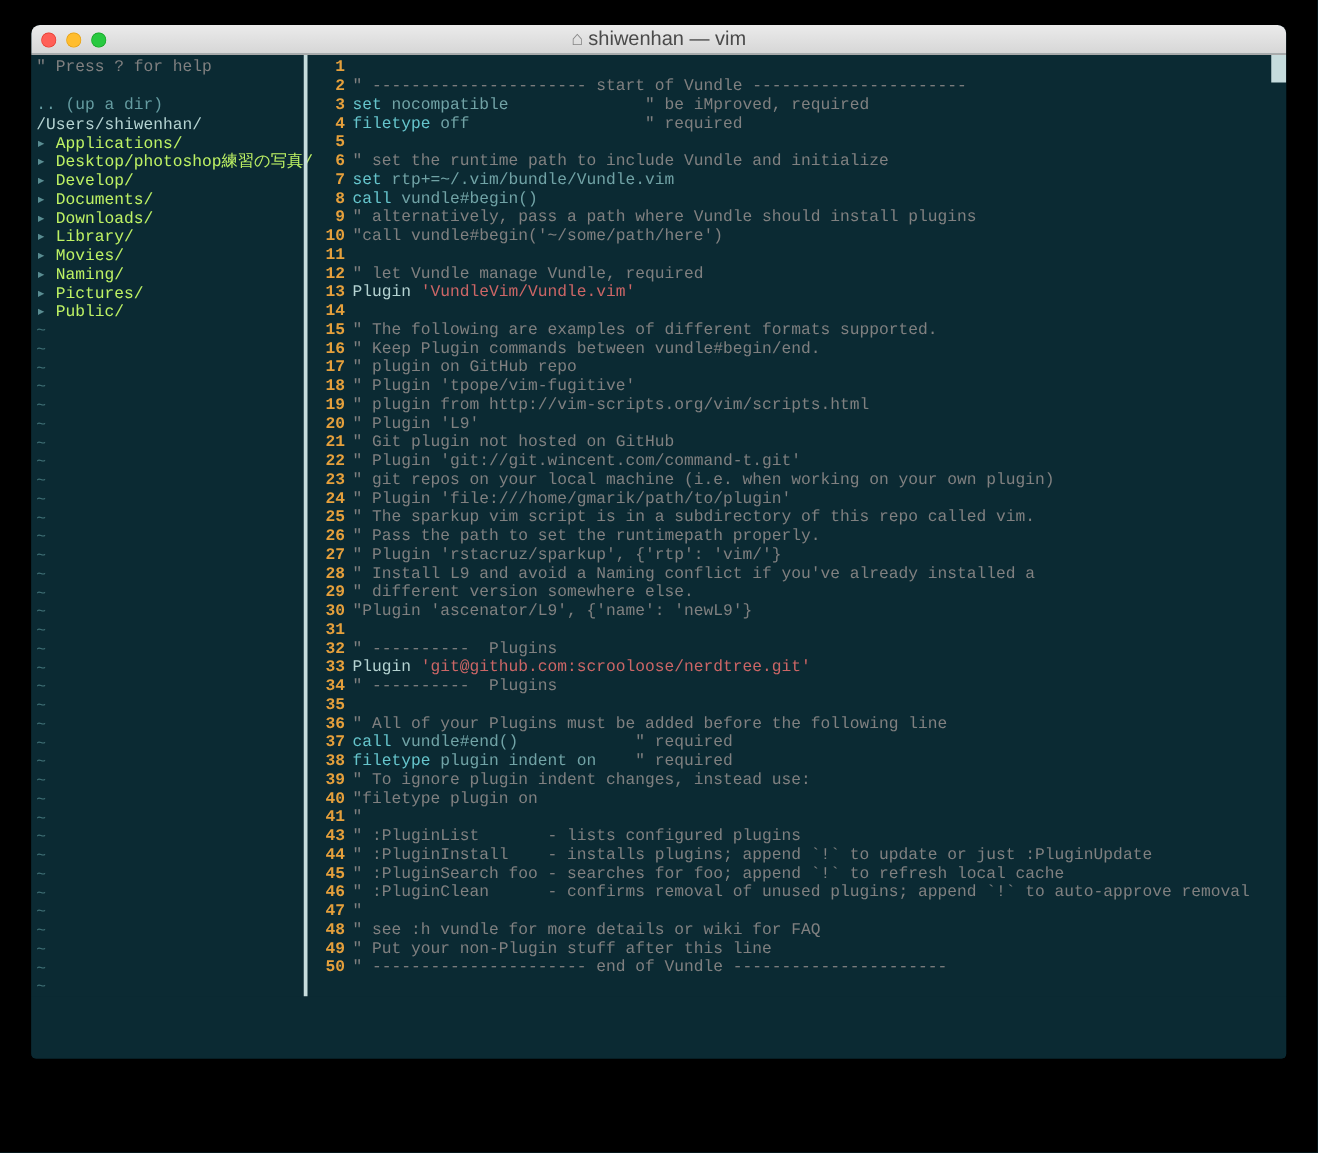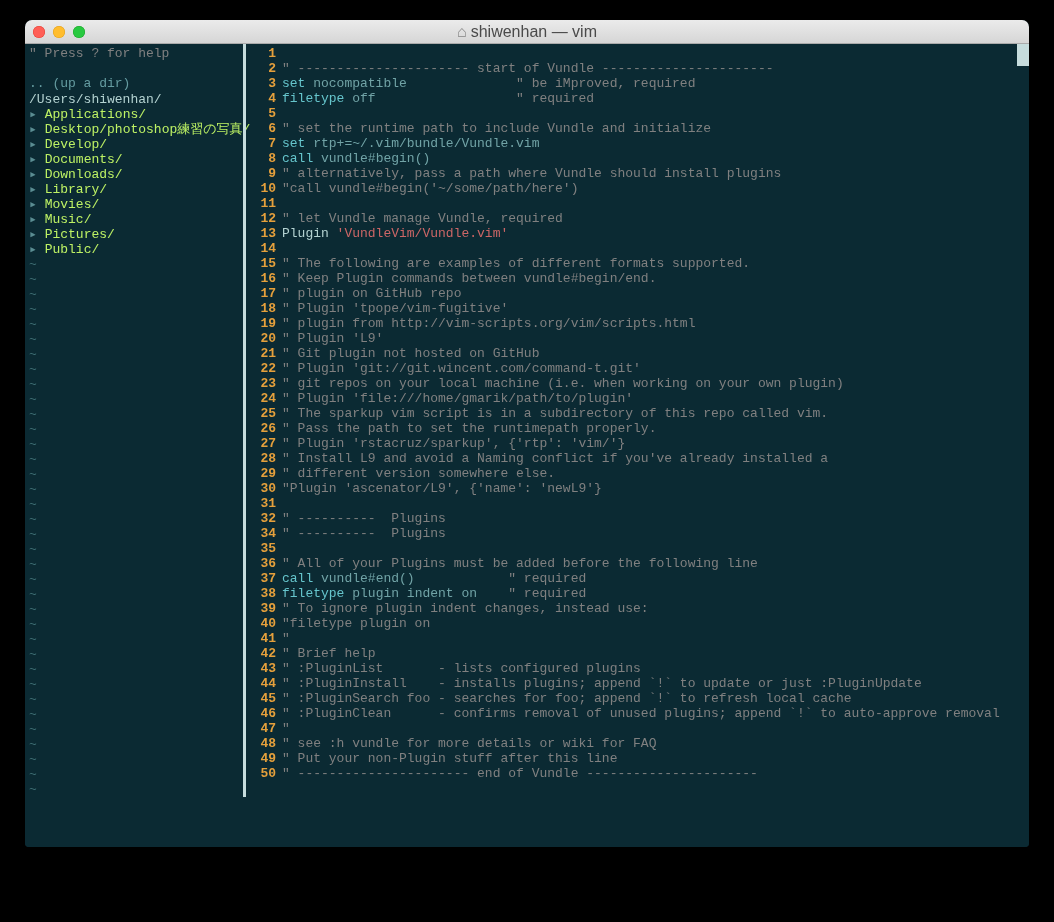--- a/index.html
+++ b/index.html
@@ -174,21 +174,21 @@
       <div>.. (up a dir)</div>
       <div class="nerdtree-path">/Users/shiwenhan/</div>
       <div class="nerdtree-items" id="nerdtree-items">
           <div class="nerdtree-item"><span class="arrow">▸ </span><span class="dir">Applications/</span></div>
           <div class="nerdtree-item"><span class="arrow">▸ </span><span class="dir">Desktop/photoshop練習の写真/</span></div>
           <div class="nerdtree-item"><span class="arrow">▸ </span><span class="dir">Develop/</span></div>
           <div class="nerdtree-item"><span class="arrow">▸ </span><span class="dir">Documents/</span></div>
           <div class="nerdtree-item"><span class="arrow">▸ </span><span class="dir">Downloads/</span></div>
           <div class="nerdtree-item"><span class="arrow">▸ </span><span class="dir">Library/</span></div>
           <div class="nerdtree-item"><span class="arrow">▸ </span><span class="dir">Movies/</span></div>
-          <div class="nerdtree-item"><span class="arrow">▸ </span><span class="dir">Music/</span></div>
+          <div class="nerdtree-item"><span class="arrow">▸ </span><span class="dir">Naming/</span></div>
           <div class="nerdtree-item"><span class="arrow">▸ </span><span class="dir">Pictures/</span></div>
           <div class="nerdtree-item"><span class="arrow">▸ </span><span class="dir">Public/</span></div>
         </div>
       <div class="tilde-col" id="tilde-col">
           <div>~</div>
           <div>~</div>
           <div>~</div>
           <div>~</div>
           <div>~</div>
           <div>~</div>
@@ -253,29 +253,29 @@
           <div class="editor-line"><span class="lnum">23</span><span class="code"><span class="cmt">" git repos on your local machine (i.e. when working on your own plugin)</span></span></div>
           <div class="editor-line"><span class="lnum">24</span><span class="code"><span class="cmt">" Plugin 'file:///home/gmarik/path/to/plugin'</span></span></div>
           <div class="editor-line"><span class="lnum">25</span><span class="code"><span class="cmt">" The sparkup vim script is in a subdirectory of this repo called vim.</span></span></div>
           <div class="editor-line"><span class="lnum">26</span><span class="code"><span class="cmt">" Pass the path to set the runtimepath properly.</span></span></div>
           <div class="editor-line"><span class="lnum">27</span><span class="code"><span class="cmt">" Plugin 'rstacruz/sparkup', {'rtp': 'vim/'}</span></span></div>
           <div class="editor-line"><span class="lnum">28</span><span class="code"><span class="cmt">" Install L9 and avoid a Naming conflict if you've already installed a</span></span></div>
           <div class="editor-line"><span class="lnum">29</span><span class="code"><span class="cmt">" different version somewhere else.</span></span></div>
           <div class="editor-line"><span class="lnum">30</span><span class="code"><span class="cmt">"Plugin 'ascenator/L9', {'name': 'newL9'}</span></span></div>
           <div class="editor-line"><span class="lnum">31</span><span class="code"><span></span></span></div>
           <div class="editor-line"><span class="lnum">32</span><span class="code"><span class="cmt">" ----------  Plugins</span></span></div>
+          <div class="editor-line"><span class="lnum">33</span><span class="code"><span class="cmd">Plugin </span><span class="str">'git@github.com:scrooloose/nerdtree.git'</span></span></div>
           <div class="editor-line"><span class="lnum">34</span><span class="code"><span class="cmt">" ----------  Plugins</span></span></div>
           <div class="editor-line"><span class="lnum">35</span><span class="code"><span></span></span></div>
           <div class="editor-line"><span class="lnum">36</span><span class="code"><span class="cmt">" All of your Plugins must be added before the following line</span></span></div>
           <div class="editor-line"><span class="lnum">37</span><span class="code"><span class="kw">call</span><span> vundle#end()            </span><span class="cmt">" required</span></span></div>
           <div class="editor-line"><span class="lnum">38</span><span class="code"><span class="kw">filetype</span><span> plugin indent on    </span><span class="cmt">" required</span></span></div>
           <div class="editor-line"><span class="lnum">39</span><span class="code"><span class="cmt">" To ignore plugin indent changes, instead use:</span></span></div>
           <div class="editor-line"><span class="lnum">40</span><span class="code"><span class="cmt">"filetype plugin on</span></span></div>
           <div class="editor-line"><span class="lnum">41</span><span class="code"><span class="cmt">"</span></span></div>
-          <div class="editor-line"><span class="lnum">42</span><span class="code"><span class="cmt">" Brief help</span></span></div>
           <div class="editor-line"><span class="lnum">43</span><span class="code"><span class="cmt">" :PluginList       - lists configured plugins</span></span></div>
           <div class="editor-line"><span class="lnum">44</span><span class="code"><span class="cmt">" :PluginInstall    - installs plugins; append `!` to update or just :PluginUpdate</span></span></div>
           <div class="editor-line"><span class="lnum">45</span><span class="code"><span class="cmt">" :PluginSearch foo - searches for foo; append `!` to refresh local cache</span></span></div>
           <div class="editor-line"><span class="lnum">46</span><span class="code"><span class="cmt">" :PluginClean      - confirms removal of unused plugins; append `!` to auto-approve removal</span></span></div>
           <div class="editor-line"><span class="lnum">47</span><span class="code"><span class="cmt">"</span></span></div>
           <div class="editor-line"><span class="lnum">48</span><span class="code"><span class="cmt">" see :h vundle for more details or wiki for FAQ</span></span></div>
           <div class="editor-line"><span class="lnum">49</span><span class="code"><span class="cmt">" Put your non-Plugin stuff after this line</span></span></div>
           <div class="editor-line"><span class="lnum">50</span><span class="code"><span class="cmt">" ---------------------- end of Vundle ----------------------</span></span></div>
         </div>
     </div>

